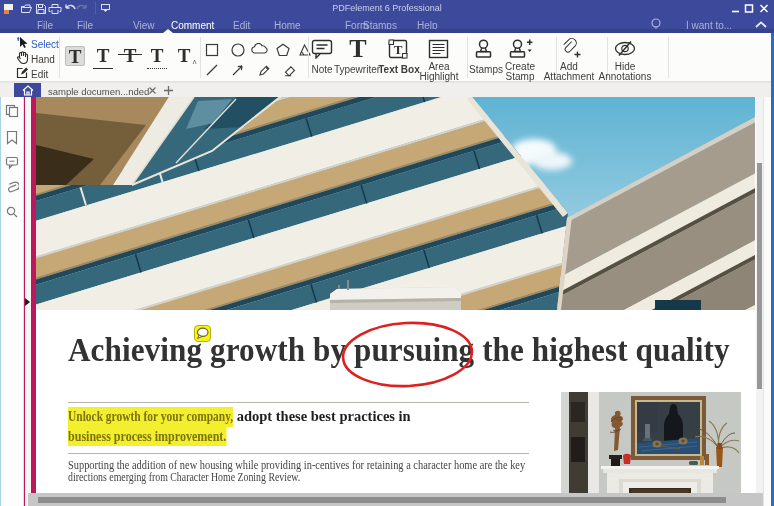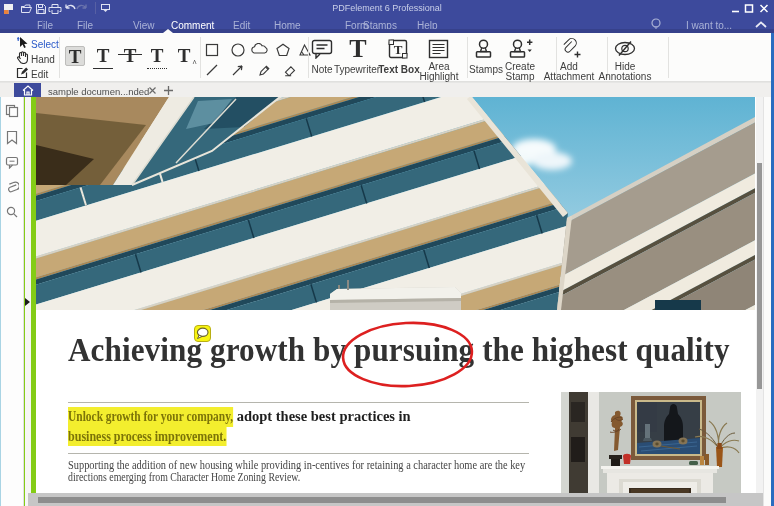--- a/index.html
+++ b/index.html
@@ -19,21 +19,21 @@
 .tsep { position:absolute; top:4px; width:1px; height:41px; background:#e2e2e0; }
 .tlabel { position:absolute; font-size:10px; color:#3d3d3d; text-align:center; }
 
 .ttool { position:absolute; top:13px; width:20px; height:20px; border-radius:2px; text-align:center; font-family:"Liberation Serif",serif; font-size:19px; font-weight:bold; color:#2e2e2e; line-height:19px; }
 .ttool.sel { background:#dcdcda; border:1px solid #bdbdbb; }
 
 #tabbar { left:0; top:82px; width:774px; height:15px; background:#f0efed; border-top:1px solid #e6e6e4; }
 #homebtn { left:14px; top:0; width:27px; height:15px; background:#3d4a9c; }
 #tabtext { left:48px; top:2.5px; font-size:9.5px; color:#4e4e4e; }
 
-#main { left:0; top:97px; width:614px; height:409px; background:#84cc16; }
+#main { left:0; top:97px; width:614px; height:409px; background:#be185d; }
 #sidebar { left:0; top:0; width:24px; height:409px; background:#fdfdfd; border-right:1px solid #e0e0e0; }
 #splitter { left:25px; top:0; width:6px; height:409px; background:#f6f6f5; }
 
 #page { left:36px; top:0; width:719px; height:396px; background:#ffffff; }
 
 #vtrack { left:756px; top:0; width:7px; height:396px; background:#f2f2f2; }
 #vthumb { left:757px; top:66px; width:5px; height:226px; background:#979797; }
 #rpanel { left:763px; top:0; width:8px; height:409px; background:#fbfbfa; border-left:1px solid #e3e3e3; }
 #rblue { left:771px; top:-64px; width:3px; height:473px; background:#2a6cc0; }
 #lblue { left:0px; top:0px; width:1px; height:409px; background:#a9d4e4; }

